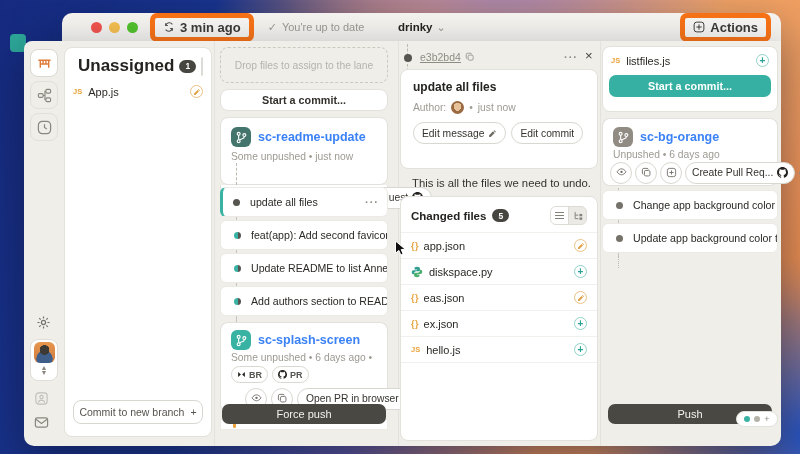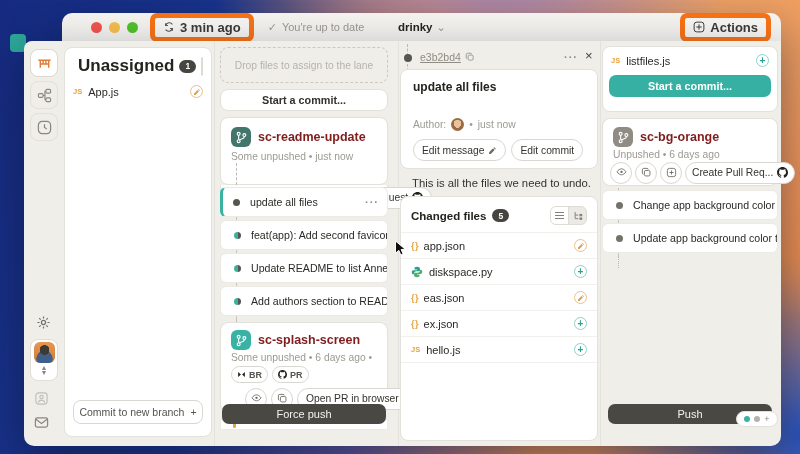--- a/index.html
+++ b/index.html
@@ -29,21 +29,21 @@
   .gray{color:#9d9a92;}
 
   
   .card{background:#fff;border:1px solid #e3e1db;border-radius:8px;box-sizing:border-box;}
   .pill{display:inline-flex;align-items:center;gap:4px;border:1px solid #d9d7d1;border-radius:14px;
     background:#fff;font-size:10.3px;color:#35332e;padding:0 8px;height:20px;white-space:nowrap;}
   .cbtn{width:20px;height:20px;border:1px solid #d9d7d1;border-radius:50%;background:#fff;
     display:inline-flex;align-items:center;justify-content:center;color:#6e6b64;flex:0 0 auto;}
   .kebab{color:#8f8c84;font-size:11px;letter-spacing:1px;font-weight:bold;}
   .meta{font-size:10.3px;color:#9d9a92;}
-  .btitle{font-size:12.5px;font-weight:bold;color:#7f1d1d;}
+  .btitle{font-size:12.5px;font-weight:bold;color:#3b82f6;}
   .badge-branch{width:20px;height:20px;border-radius:6px;display:inline-flex;align-items:center;
     justify-content:center;color:#fff;flex:0 0 auto;}
   .count-badge{min-width:13px;height:13px;border-radius:7px;background:#474540;color:#fff;
     font-size:8.5px;display:inline-flex;align-items:center;justify-content:center;padding:0 2px;font-weight:bold;}
   .seg{display:inline-flex;border:1px solid #ddDBd5;border-radius:6px;background:#eceae5;height:17px;overflow:hidden;}
   .seg>span{width:17px;display:flex;align-items:center;justify-content:center;color:#83807a;}
   .seg>.on{background:#fff;border-right:1px solid #ddDBd5;color:#3c3a35;}
   .listico{width:9px;height:7px;background:repeating-linear-gradient(#83807a 0 1px,transparent 1px 3px);}
   .file-row{display:flex;align-items:center;gap:6px;font-size:11px;color:#2a2925;}
   .ft-js{color:#e8a23c;font-weight:bold;font-size:7.5px;}
@@ -380,21 +380,21 @@
       <span>e3b2bd4</span>
       <svg width="10" height="10" viewBox="0 0 16 16" style="color:#8f8c84">
           <use href="#i-copy"></use>
         </svg>
     </div>
     <div class="abs kebab" style="left:540px;top:10px">···</div>
     <div class="abs" style="left:561px;top:7px;font-size:13px;color:#44423d">×</div>
 
     <div class="abs card" style="left:376px;top:28px;width:198px;height:100px;padding:10px 12px;box-sizing:border-box">
       <div style="font-size:12px;font-weight:bold;color:#24231f">update all files</div>
-      <div style="display:flex;align-items:center;gap:5px;margin-top:24px" class="meta">
+      <div style="display:flex;align-items:center;gap:5px;margin-top:7px" class="meta">
         <span>Author:</span>
         <span style="width:13px;height:13px;border-radius:50%;background:radial-gradient(circle at 50% 45%,#e8c39a 0 40%,#9a6b42 41% 75%,#5b432c 76%)"></span>
         <span>•</span>
         <span>just now</span>
       </div>
       <div style="display:flex;gap:5px;margin-top:8px">
         <span class="pill">
           <span>Edit message</span>
           <svg width="9" height="9" viewBox="0 0 16 16" style="color:#6e6b64">
               <use href="#i-pencil"></use>

